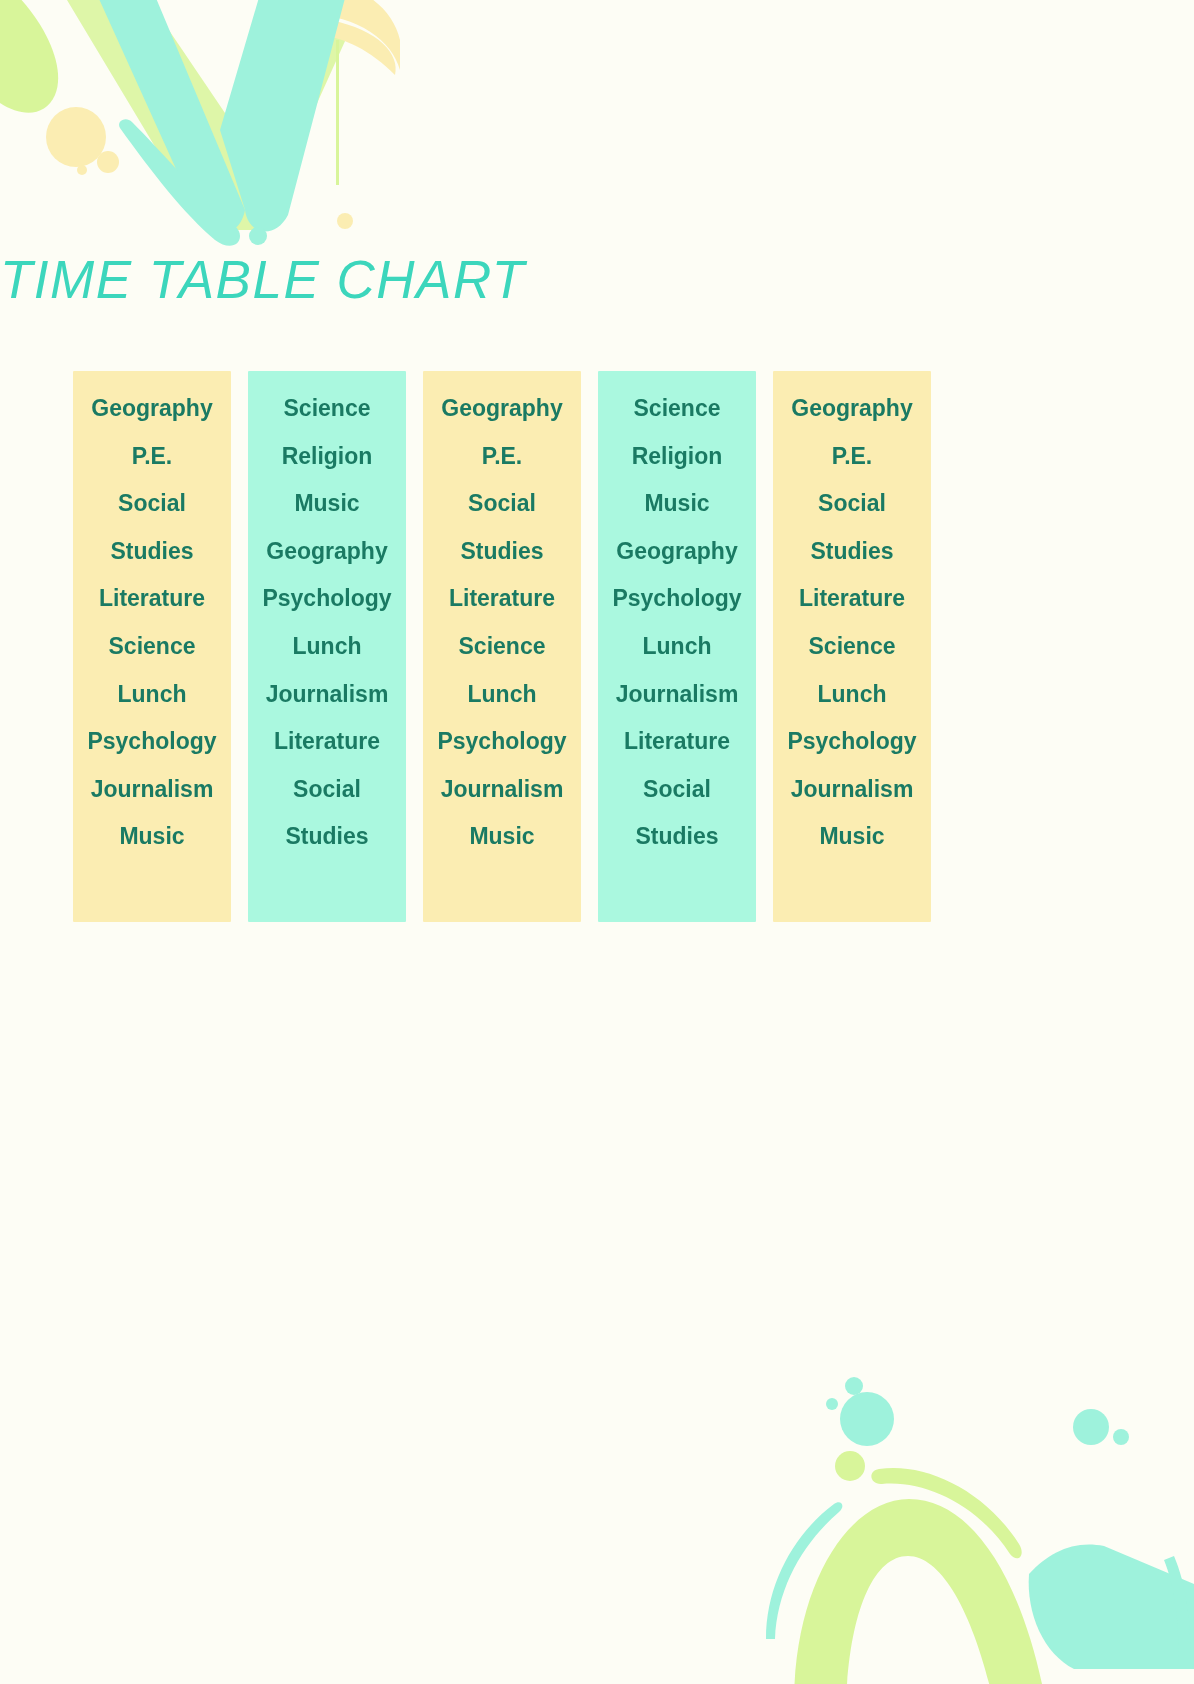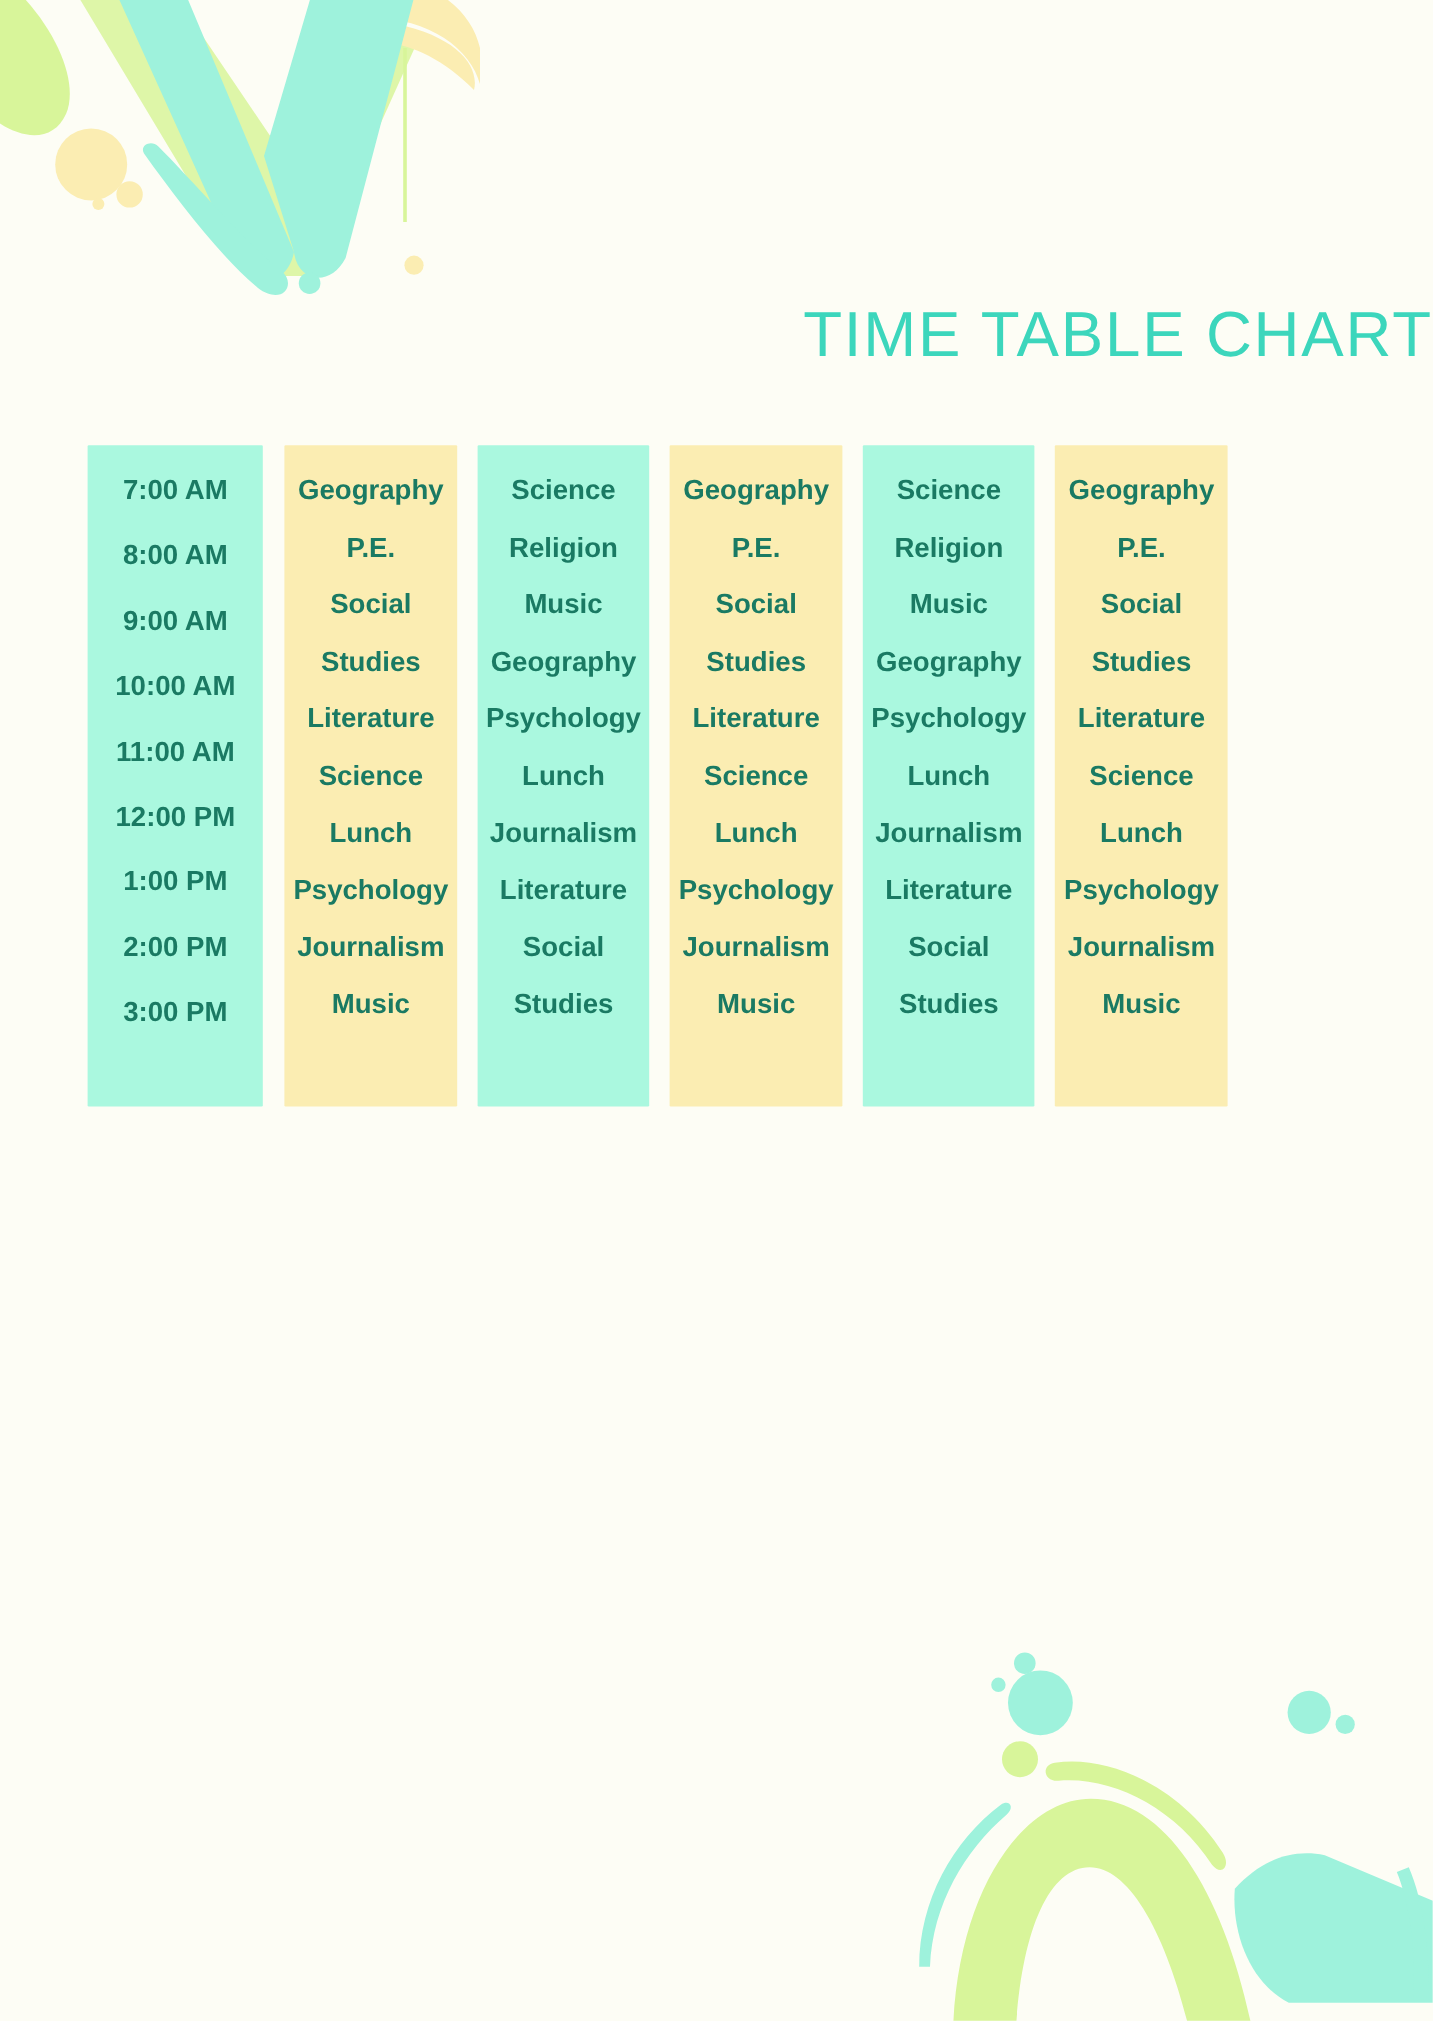--- a/index.html
+++ b/index.html
@@ -8,25 +8,26 @@
     background:#fdfdf5;
     font-family:"Liberation Sans", sans-serif;
     position:relative;overflow:hidden;
   }
   .deco{position:absolute;pointer-events:none;}
   #deco-top-left{left:0;top:0;width:400px;height:260px;}
   #deco-bottom-right{right:0;bottom:0;width:520px;height:400px;}
 
   #page-title{
     position:absolute;left:0;right:0;top:249px;
-    text-align:right;
+    text-align:left;
     font-size:53px;
     letter-spacing:1.5px;
     color:#3cd6bc;
     font-weight:400;
+    font-style:italic;
   }
 
   #timetable{
     position:absolute;left:73px;top:353px;width:950px;
   }
 
   #header-row{
     display:flex;
     background:#aaf8df;
     height:78px;
@@ -102,33 +103,20 @@
   <rect x="336" y="40" width="3" height="145" fill="#d8f59a"></rect>
 </svg>
 
 <div id="page-title">TIME TABLE CHART</div>
 
 <div id="timetable">
 
 
   <div id="body-row">
 
-    <div class="col time-col">
-      <div class="cell-wrap">
-        <div class="cell">7:00 AM</div>
-        <div class="cell">8:00 AM</div>
-        <div class="cell">9:00 AM</div>
-        <div class="cell">10:00 AM</div>
-        <div class="cell">11:00 AM</div>
-        <div class="cell">12:00 PM</div>
-        <div class="cell">1:00 PM</div>
-        <div class="cell">2:00 PM</div>
-        <div class="cell">3:00 PM</div>
-      </div>
-    </div>
 
     <div class="col day-col yellow">
       <div class="cell-wrap">
         <div class="cell">Geography</div>
         <div class="cell">P.E.</div>
         <div class="cell">Social</div>
         <div class="cell">Studies</div>
         <div class="cell">Literature</div>
         <div class="cell">Science</div>
         <div class="cell">Lunch</div>

